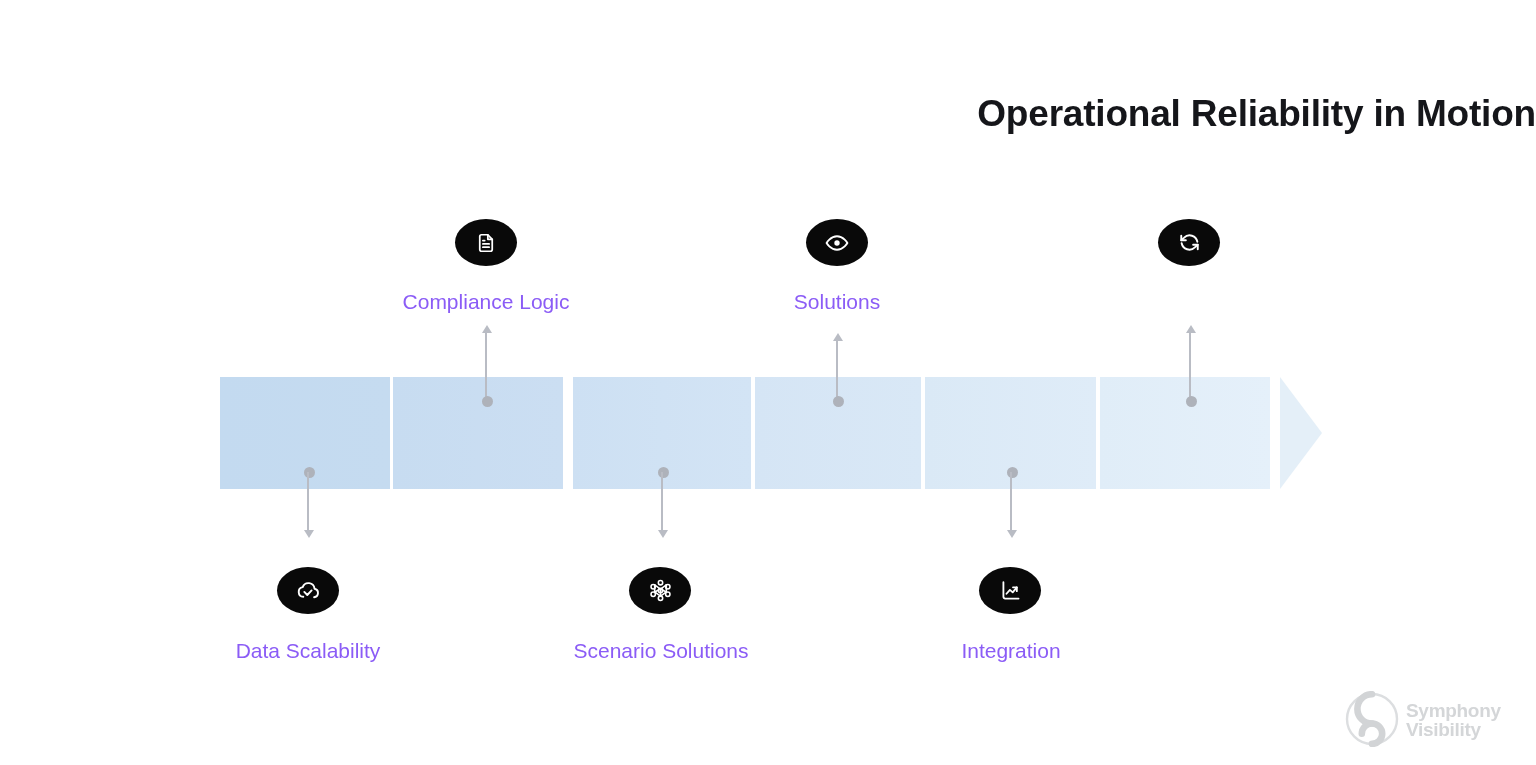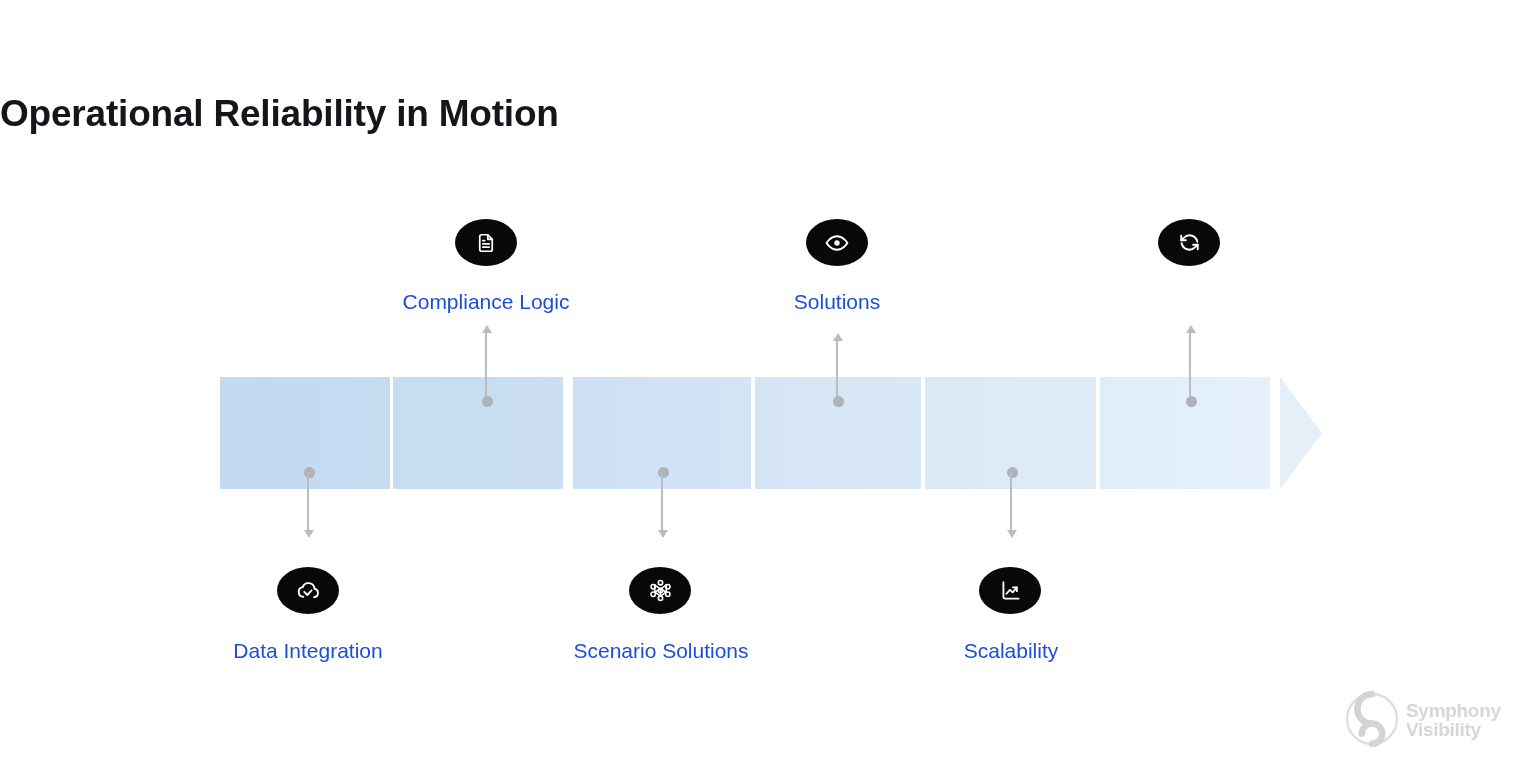--- a/index.html
+++ b/index.html
@@ -20,21 +20,21 @@
     position: absolute;
     inset: 0;
   }
 
   
   .title {
     position: absolute;
     top: 92px;
     left: 0;
     width: 1536px;
-    text-align: left;
+    text-align: right;
     font-size: 37px;
     font-weight: 700;
     color: #15161a;
     letter-spacing: -0.2px;
     line-height: 1.2;
     white-space: nowrap;
   }
 
   
   .bar {
@@ -100,21 +100,21 @@
     justify-content: center;
   }
   .badge svg {
     display: block;
   }
 
   
   .node-label {
     position: absolute;
     font-size: 21px;
-    color: #1d4ed8;
+    color: #8b5cf6;
     white-space: nowrap;
     text-align: center;
     transform: translateX(-50%);
     line-height: 1.25;
   }
 
   
   .logo {
     position: absolute;
     left: 1344px;
@@ -245,25 +245,25 @@
         <path d="M14.6 8.7h4v4"></path>
       </svg>
     </span>
   </div>
 
   <div class="node-label" style="left:486px; top:289px;">Compliance Logic</div>
 
   <div class="node-label" style="left:837px; top:289px;">Solutions</div>
 
 
-  <div class="node-label" style="left:308px; top:638px;">Data Integration</div>
+  <div class="node-label" style="left:308px; top:638px;">Data Scalability</div>
 
   <div class="node-label" style="left:661px; top:638px;">Scenario Solutions</div>
 
-  <div class="node-label" style="left:1011px; top:638px;">Scalability</div>
+  <div class="node-label" style="left:1011px; top:638px;">Integration</div>
 
   <div class="logo">
     <span class="logo-mark">
       <svg width="56" height="56" viewBox="0 0 56 56" fill="none">
         <circle cx="28" cy="28" r="25" stroke="#dcdee0" stroke-width="2.4" fill="none"></circle>
         <path d="M28 3.2c-8.1 0-14.6 6.6-14.6 14.7 0 8.1 6.5 14.6 14.6 14.6 5.6 0 10.2 4.6 10.2 10.2S33.6 52.9 28 52.9" stroke="#d2d4d6" stroke-width="6.6" fill="none" stroke-linecap="round"></path>
         <path d="M28 32.5c-5.6 0-10.2 4.6-10.2 10.2" stroke="#d2d4d6" stroke-width="6.6" fill="none" stroke-linecap="round"></path>
       </svg>
     </span>
     <span class="logo-text">

